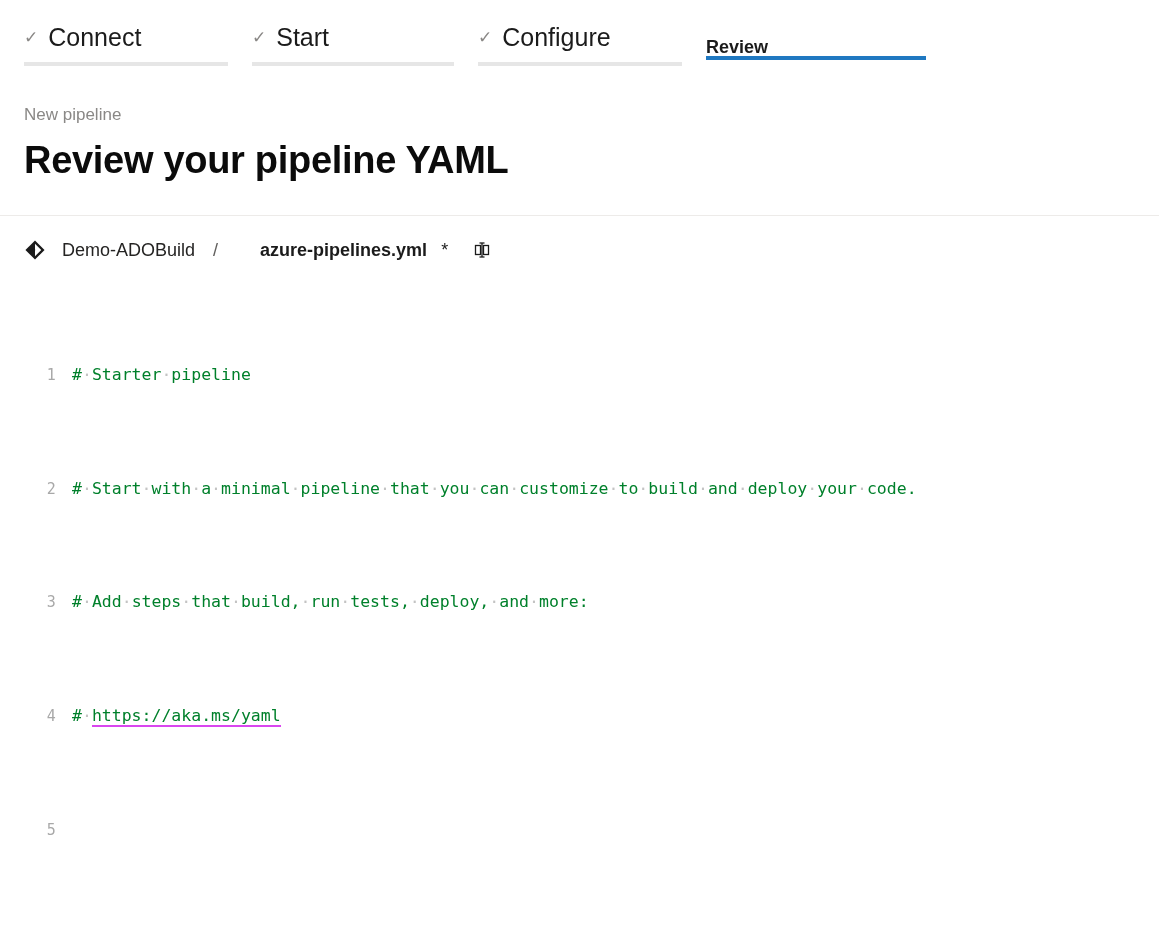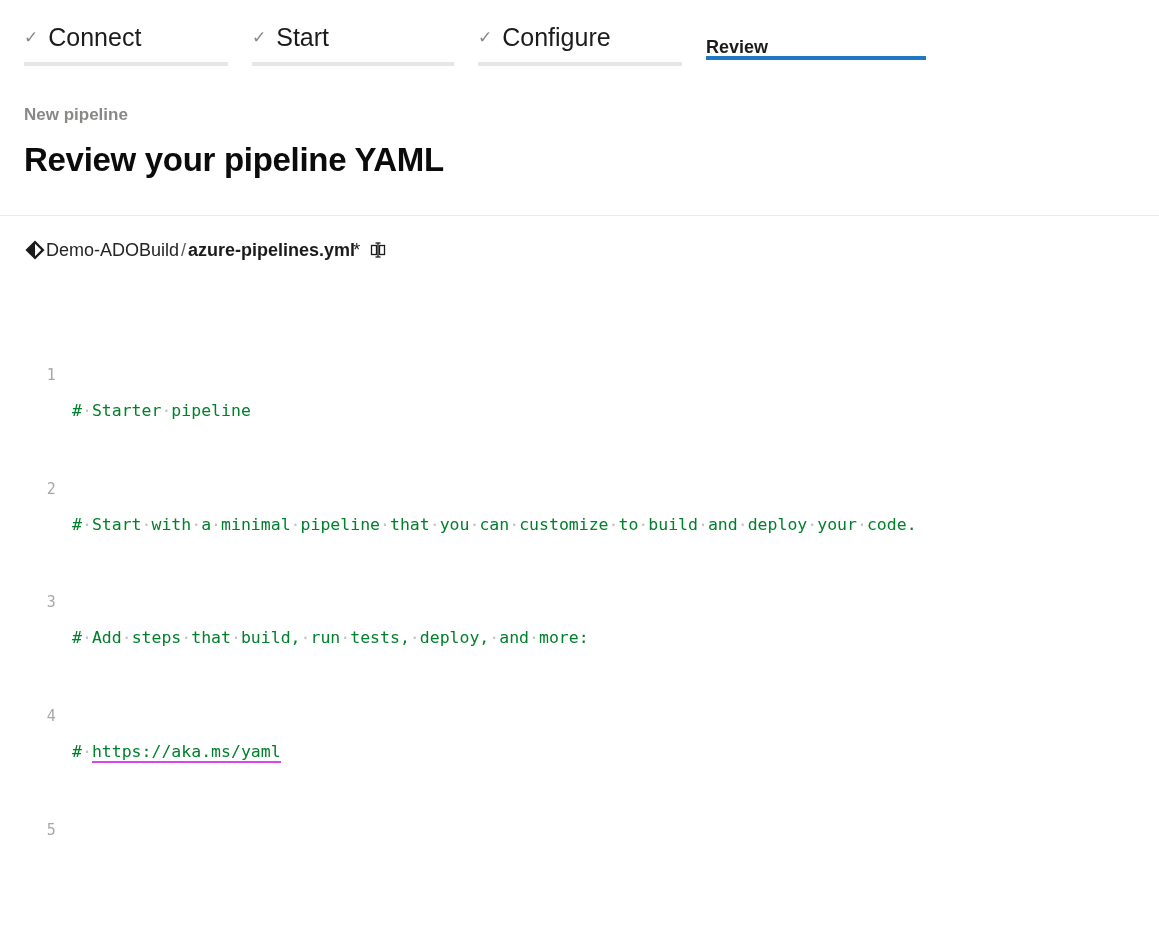--- a/index.html
+++ b/index.html
@@ -79,37 +79,37 @@
   
   .page-head {
     padding: 24px 24px 0 24px;
     border-bottom: 1px solid #edebe9;
     box-sizing: border-box;
     height: 136px;
   }
   .eyebrow {
     font-size: 17px;
     color: #8a8886;
-    font-weight: 700;
+    font-weight: 400;
     line-height: 22px;
   }
   .page-title {
-    font-size: 33px;
+    font-size: 38px;
     font-weight: 700;
     color: #0b0b0b;
     letter-spacing: -0.3px;
     margin-top: 14px;
     line-height: 40px;
   }
 
   
   .file-bar {
     display: flex;
     align-items: center;
-    gap: 0;
+    gap: 16px;
     padding: 24px 24px 0 24px;
     height: 44px;
     box-sizing: border-box;
   }
   .repo-icon {
     width: 22px;
     height: 22px;
     flex: 0 0 auto;
     display: block;
   }
@@ -121,20 +121,21 @@
   }
   .path-sep {
     font-size: 18px;
     color: #605e5c;
     padding: 0 2px;
   }
   .file-name {
     font-size: 18px;
     color: #1b1b1b;
     font-weight: 700;
+    margin-left: 24px;
   }
   .dirty-mark {
     font-size: 18px;
     color: #1b1b1b;
     font-weight: 400;
     margin-left: -2px;
   }
   .split-icon {
     width: 20px;
     height: 20px;
@@ -168,21 +169,20 @@
     opacity: 0.75;
     font-size: 15px;
     letter-spacing: 0.3px;
     user-select: none;
   }
   .ln-num { color: #8b8b8b; }
   .content {
     position: relative;
     flex: 1 1 auto;
     padding-left: 0;
-    margin-top: 36px;
   }
 
   
   .t-comment { color: #00802b; }
   .t-key     { color: #0f7b7b; }
   .t-punct   { color: #1b1b1b; }
   .t-link-c  { color: #00802b; border-bottom: 2px solid #d946ef; }
   .ws        { color: #c3c3c3; }
 </style>
 </head>

